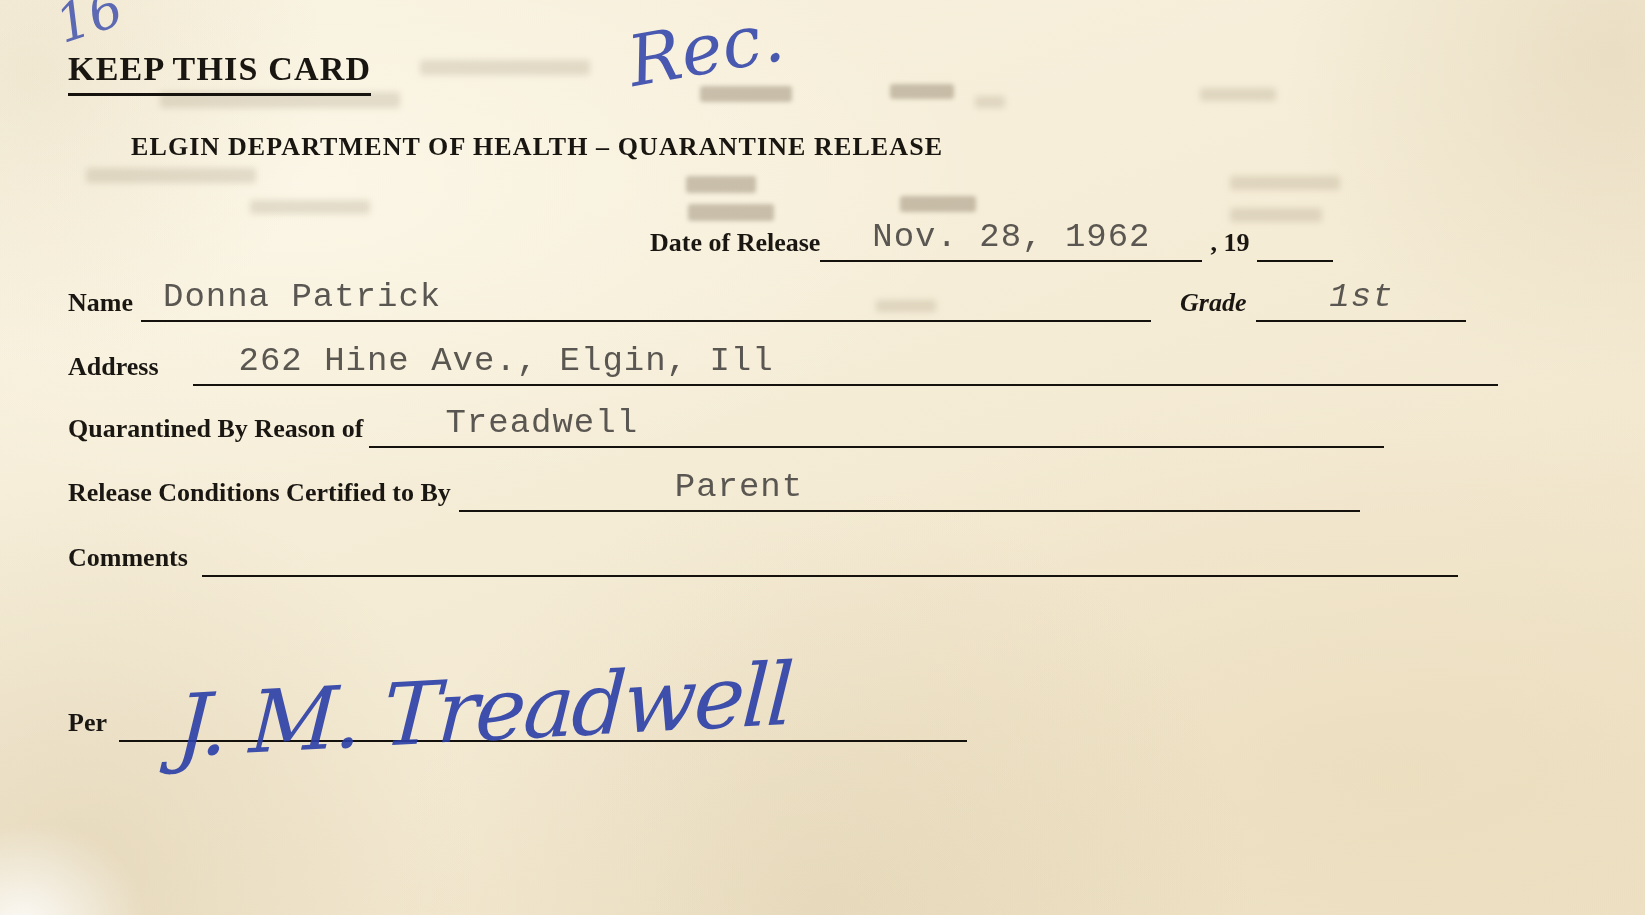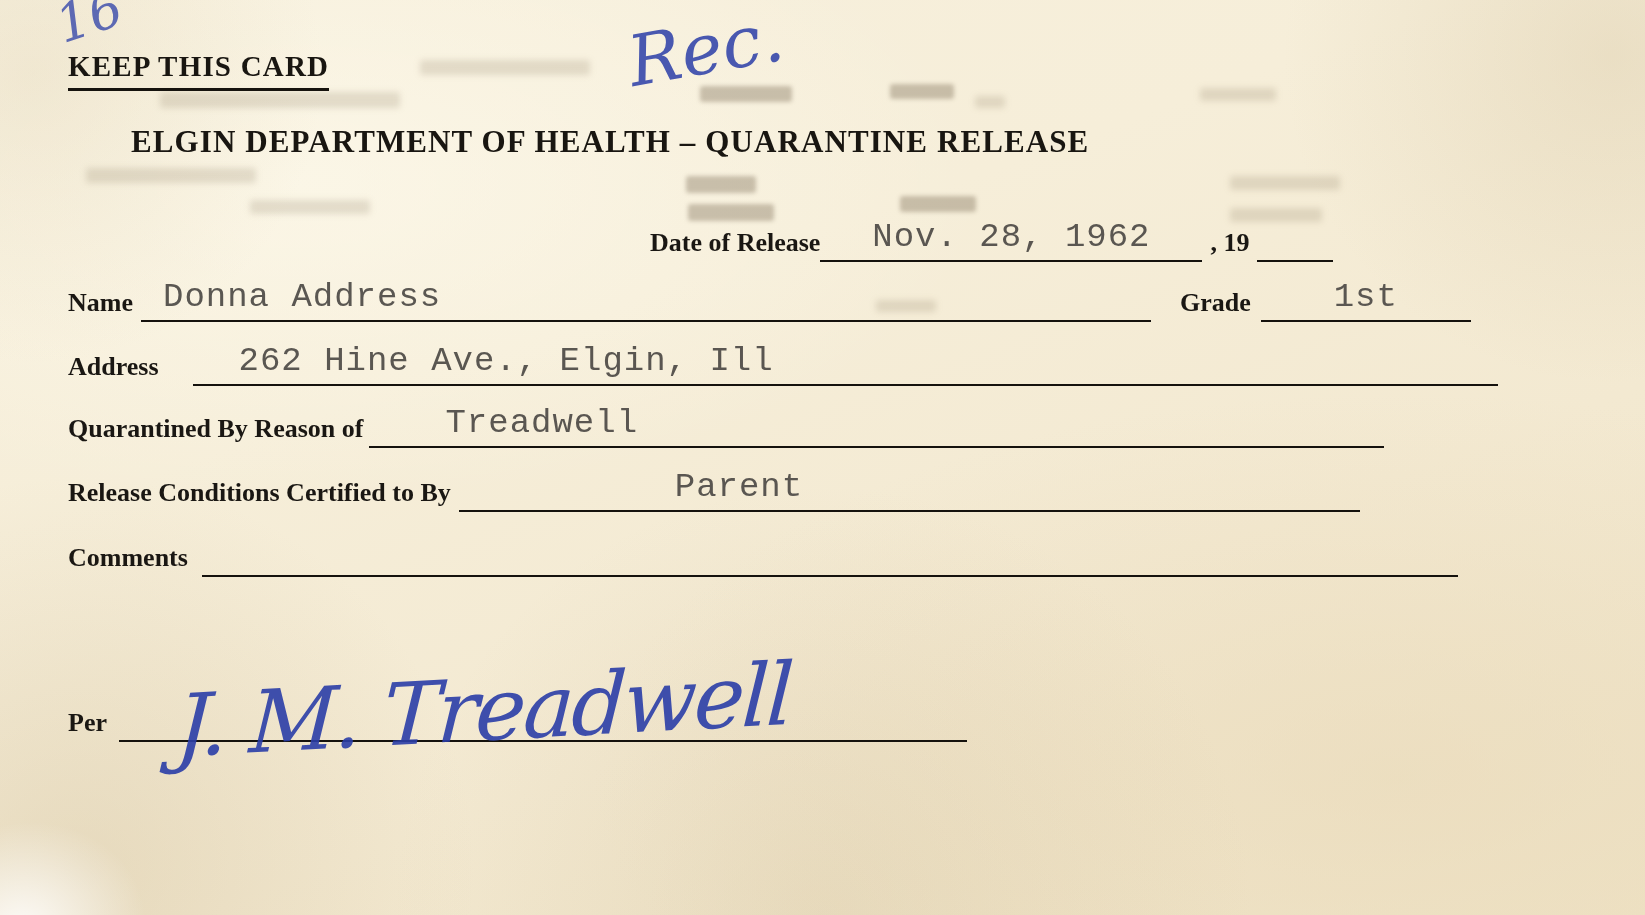--- a/index.html
+++ b/index.html
@@ -60,31 +60,31 @@
     font-family: "Liberation Serif", serif;
     font-weight: bold;
     color: #191611;
     letter-spacing: 0.2px;
   }
 
   #keep-card {
     position: absolute;
     left: 68px;
     top: 50px;
-    font-size: 29px;
+    font-size: 34px;
     letter-spacing: 1.2px;
     border-bottom: 3px solid #16130e;
     padding-bottom: 5px;
   }
 
   #org-title {
     position: absolute;
     left: 131px;
-    top: 124px;
-    font-size: 31px;
+    top: 132px;
+    font-size: 26px;
     letter-spacing: 1.1px;
     white-space: nowrap;
   }
 
   
   .row {
     position: absolute;
     display: flex;
     align-items: flex-start;
     white-space: nowrap;
@@ -124,21 +124,21 @@
 
   
   #row-date { left: 650px; top: 230px; }
   #row-date .rule { width: 382px; }
   #row-date .tail { margin-left: 8px; }
   #row-date .rule-short { width: 76px; margin-left: 8px; }
 
   
   #row-name { left: 68px; top: 290px; }
   #row-name .rule { width: 1010px; margin-left: 8px; }
-  #row-grade { left: 1180px; top: 290px; }
+  #row-grade { left: 1180px; top: 290px; font-style: italic; }
   #row-grade .rule { width: 210px; margin-left: 10px; }
 
   
   #row-address { left: 68px; top: 354px; gap: 24px; }
   #row-address .rule { width: 1305px; margin-left: 10px; }
 
   
   #row-reason { left: 68px; top: 416px; }
   #row-reason .rule { width: 1015px; margin-left: 6px; }
 
@@ -235,21 +235,21 @@
       </span>
       <span class="lbl tail">, 19</span>
       <span class="rule rule-short">
         <span class="fill"></span>
       </span>
     </div>
 
     <div class="row" id="row-name">
       <span class="lbl">Name</span>
       <span class="rule">
-        <span class="fill left" style="padding-left:22px;">Donna Address</span>
+        <span class="fill left" style="padding-left:22px;">Donna Patrick</span>
       </span>
     </div>
 
     <div class="row" id="row-grade">
       <span class="lbl">Grade</span>
       <span class="rule">
         <span class="fill">1st</span>
       </span>
     </div>
 

